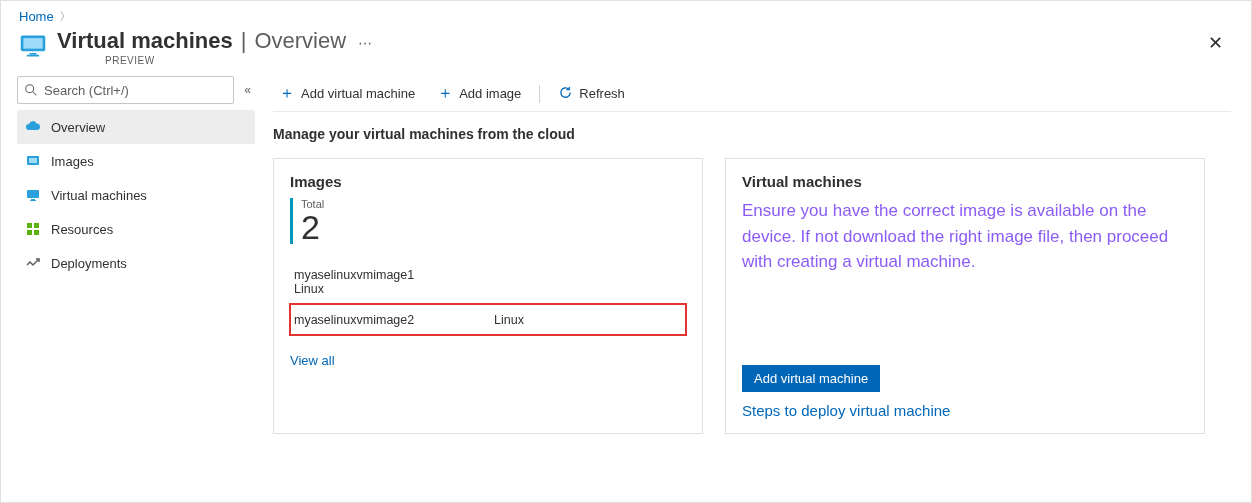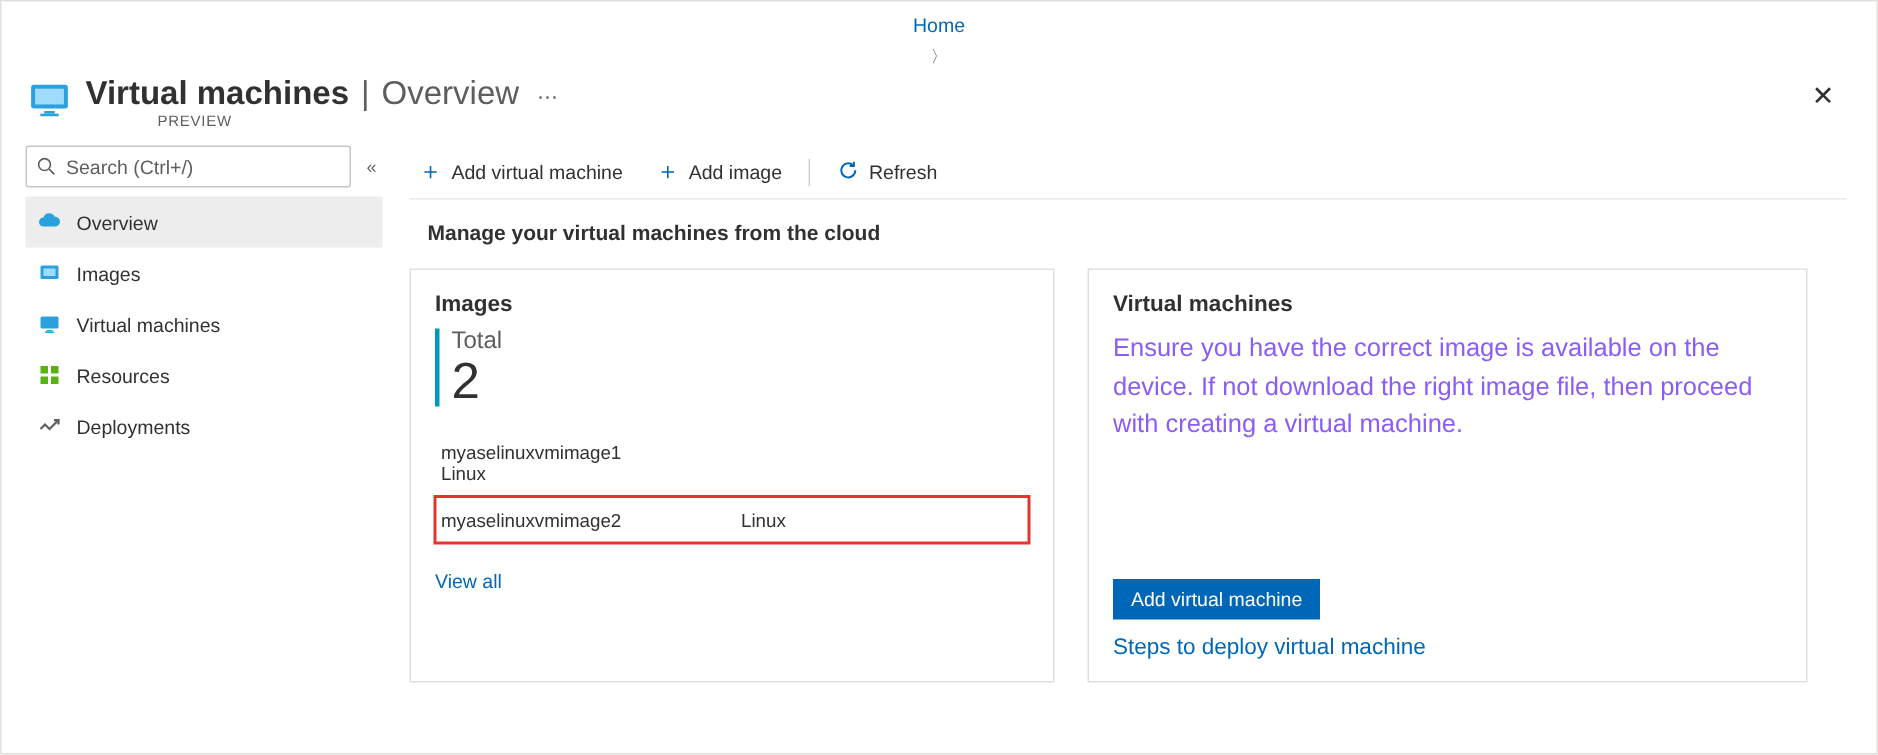--- a/index.html
+++ b/index.html
@@ -1,18 +1,18 @@
 <!DOCTYPE html>
 <html><head>
   <meta charset="utf-8">
   <style>
     * { box-sizing: border-box; margin: 0; padding: 0; }
     body { font-family: "Segoe UI", Arial, sans-serif; font-size: 13px; color: #323130; background: #fff; width: 1252px; height: 503px; border: 1px solid #e1dfdd; overflow:hidden; }
 
-    .breadcrumb { display: flex; align-items: center; gap: 6px; padding: 8px 18px 4px; font-size: 13px; flex-direction: column; }
+    .breadcrumb { display: flex; align-items: center; gap: 6px; padding: 8px 18px 4px; font-size: 13px; }
     .breadcrumb a { color: #0067b8; text-decoration: none; }
     .breadcrumb .chev { color: #605e5c; font-size: 11px; }
 
     .header-row { display: flex; align-items: flex-start; padding: 0 18px 10px; }
     .vm-icon { width: 28px; height: 28px; margin-right: 10px; margin-top: 4px; display:flex; align-items:center; justify-content:center; }
     .title-block { display:flex; flex-direction:column; }
     .title-line { display:flex; align-items: baseline; gap: 6px; }
     .title-main { font-size: 22px; font-weight: 600; color: #323130; }
     .title-sep { font-size: 22px; font-weight: 300; color: #605e5c; margin: 0 2px; }
     .title-sub { font-size: 22px; font-weight: 300; color: #605e5c; }
@@ -31,30 +31,30 @@
     .nav-item.active { background:#ededed; }
     .nav-icon { width:16px; height:16px; margin-right:10px; display:inline-flex; align-items:center; justify-content:center; }
 
     .content { flex:1; padding: 0 20px 0 10px; }
     .toolbar { display:flex; align-items:center; height: 36px; gap: 10px; border-bottom: 1px solid #e9e9e9; }
     .tool-btn { display:flex; align-items:center; gap:6px; padding: 0 6px; color:#323130; cursor:pointer; font-size:13px; }
     .tool-sep { width:1px; height:18px; background:#d2d0ce; margin: 0 2px; }
     .plus { color:#0067b8; font-size:16px; font-weight:300; }
     .refresh-icon svg { width:15px; height:15px; }
 
-    .content h2.desc { font-size: 14px; font-weight: 600; margin: 14px 12px 16px; color:#323130; }
+    .content h2.desc { font-size: 14px; font-weight: 600; margin: 14px 0 16px; color:#323130; }
 
     .cards { display:flex; gap: 22px; }
     .card { border:1px solid #e1dfdd; padding: 14px 16px; background:#fff; }
     .card.images { width: 430px; }
     .card.vms { width: 480px; display:flex; flex-direction:column; }
     .card-title { font-size: 15px; font-weight: 600; margin-bottom: 8px; }
     .total-block { display:flex; align-items:flex-start; border-left: 3px solid #0099bc; padding-left: 8px; margin-bottom: 16px; }
     .total-wrap { display:flex; flex-direction:column; }
-    .total-label { font-size:16px; color:#605e5c; }
+    .total-label { font-size:11px; color:#605e5c; }
     .total-num { font-size: 34px; font-weight: 300; line-height: 1; color:#323130; }
 
     .img-table { width: 100%; }
     .img-row { display:flex; padding: 8px 4px; font-size: 12.5px; border-top: 1px solid #f3f2f1; }
     .img-row:first-child { border-top: none; flex-direction: column; }
     .img-row .c1 { width: 200px; }
     .img-row .c2 { flex:1; }
     .img-row.highlight { outline: 2.5px solid #e3342f; outline-offset:-1px; }
 
     .view-all { color:#0067b8; font-size:13px; margin-top: 18px; display:inline-block; text-decoration:none; }

